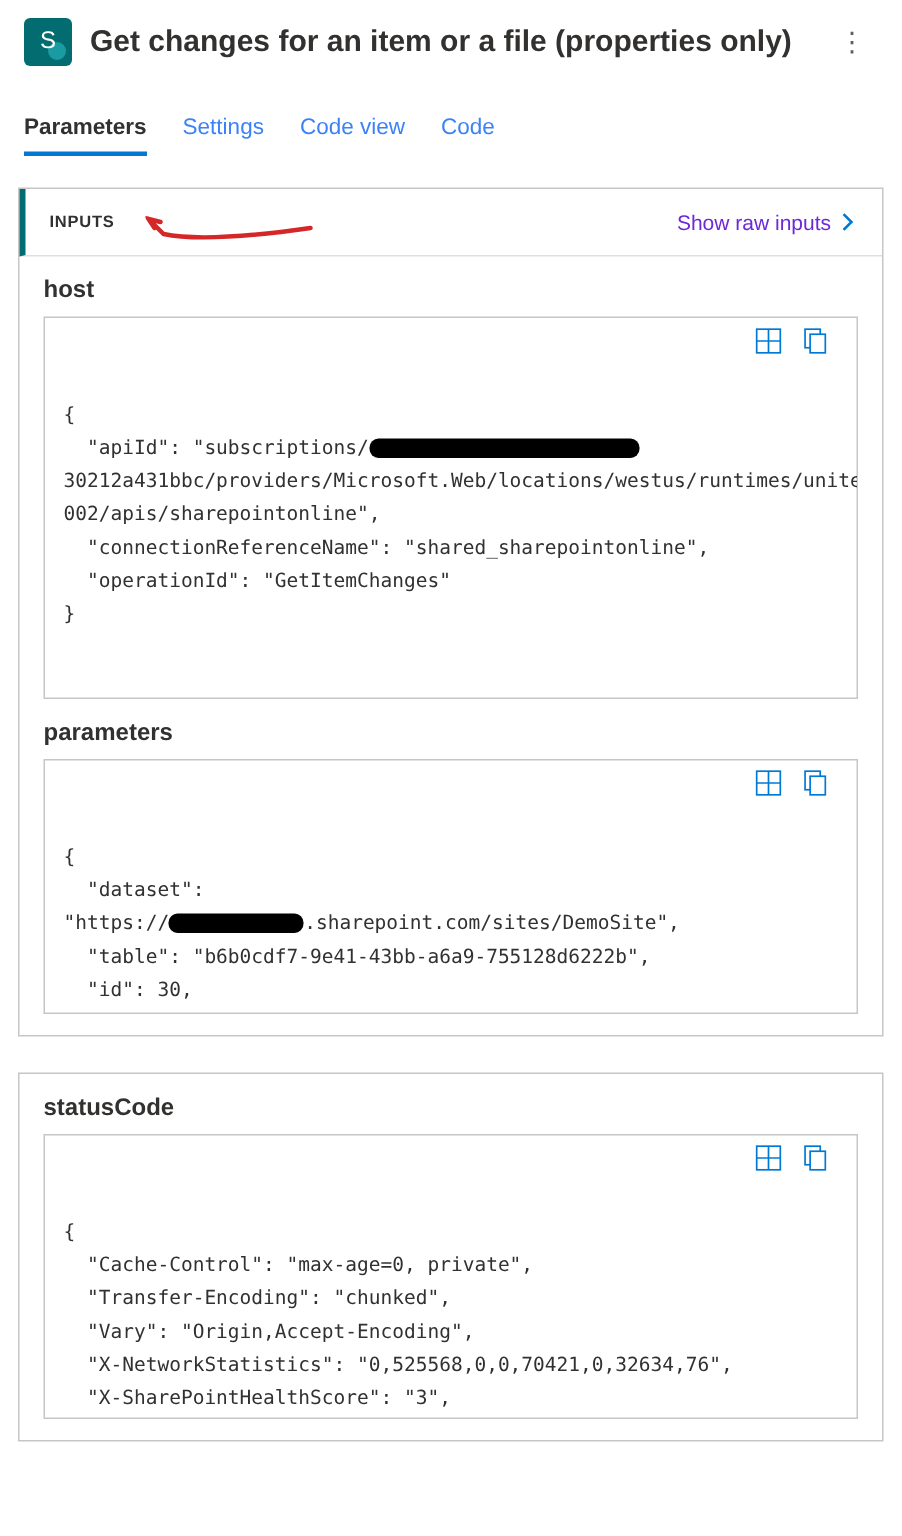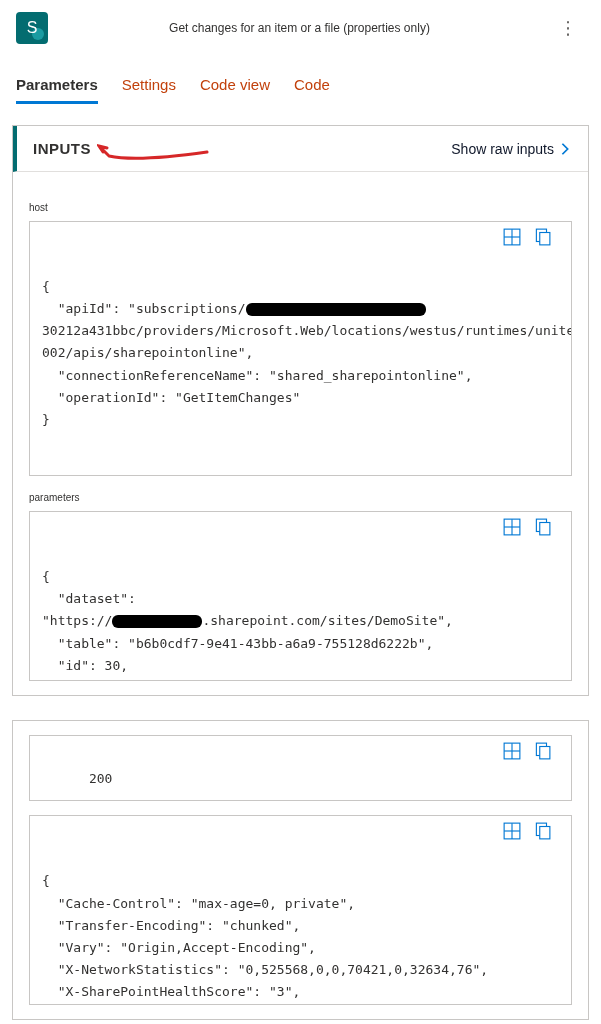--- a/index.html
+++ b/index.html
@@ -2,39 +2,39 @@
 <html><head>
   <meta charset="utf-8">
   <style>
     * { box-sizing: border-box; margin: 0; padding: 0; }
     body { font-family: "Segoe UI", -apple-system, sans-serif; font-size: 14px; color: #323130; background: #fff; width: 601px; }
     
     .header { display: flex; align-items: center; padding: 12px 16px; gap: 12px; }
     .app-icon { width: 32px; height: 32px; background: #036C70; border-radius: 4px; display: flex; align-items: center; justify-content: center; color: #fff; font-size: 16px; font-weight: 500; position: relative; }
     .app-icon::after { content: ""; position: absolute; right: 4px; bottom: 4px; width: 12px; height: 12px; border-radius: 50%; background: #1A9BA1; }
     .app-icon span { z-index: 1; }
-    .header-title { flex: 1; font-size: 12px; font-weight: 400; text-align: center; }
+    .header-title { flex: 1; font-size: 20px; font-weight: 700; }
     .menu-dots { cursor: pointer; padding: 4px 8px; font-size: 18px; color: #605e5c; }
     
     .tabs { display: flex; gap: 24px; padding: 0 16px; border-bottom: 1px solid transparent; margin-top: 20px; margin-bottom: 20px; }
-    .tab { padding: 0 0 8px 0; cursor: pointer; color: #c2410c; font-size: 15px; border-bottom: 3px solid transparent; }
+    .tab { padding: 0 0 8px 0; cursor: pointer; color: #3b82f6; font-size: 15px; border-bottom: 3px solid transparent; }
     .tab.active { color: #323130; font-weight: 600; border-bottom-color: #0078d4; }
     
     .panel { border: 1px solid #c8c6c4; margin: 0 12px 24px 12px; }
     .panel-header { display: flex; align-items: center; padding: 14px 16px; border-bottom: 1px solid #e1dfdd; border-left: 4px solid #036C70; position: relative; }
-    .panel-title { font-weight: 700; font-size: 15px; letter-spacing: 0.5px; }
-    .panel-link { margin-left: auto; color: #0f172a; cursor: pointer; font-size: 14px; display: flex; align-items: center; gap: 4px; justify-content: center; }
+    .panel-title { font-weight: 700; font-size: 11px; letter-spacing: 0.5px; }
+    .panel-link { margin-left: auto; color: #6d28d9; cursor: pointer; font-size: 14px; display: flex; align-items: center; gap: 4px; justify-content: center; }
     .panel-link svg { width: 14px; height: 14px; }
     
     .arrow-annotation { position: absolute; color: #d62728; font-family: "Comic Sans MS", cursive; }
     .arrow-1 { left: 80px; top: 12px; width: 120px; height: 24px; }
     .arrow-2 { left: 100px; top: 14px; width: 140px; height: 24px; }
     
     .panel-body { padding: 14px 16px; }
-    .field-label { font-weight: 400; font-size: 10px; margin-bottom: 8px; margin-top: 16px; }
+    .field-label { font-weight: 700; font-size: 16px; margin-bottom: 8px; margin-top: 0; }
     .code-box { border: 1px solid #c8c6c4; position: relative; padding: 10px 12px 0 12px; font-family: Consolas, monospace; font-size: 13px; line-height: 1.7; white-space: pre; overflow-x: auto; overflow-y: hidden; }
     .code-box.tall { height: 170px; overflow-y: auto; }
     .code-box.taller { height: 190px; overflow-y: auto; }
     .code-box.short { padding: 10px 12px; }
     .code-scroll::-webkit-scrollbar { height: 14px; width: 14px; }
     .code-scroll::-webkit-scrollbar-track { background: #f3f2f1; }
     .code-scroll::-webkit-scrollbar-thumb { background: #c8c6c4; }
     .code-box-actions { position: absolute; top: 6px; right: 20px; display: flex; gap: 12px; }
     .code-box-actions svg { width: 18px; height: 18px; cursor: pointer; color: #0078d4; }
     
@@ -121,32 +121,21 @@
 "MTszO2I2YjBjZGY3LTllNDEtNDNiYi1hNmE5LTc1NTEyOGQ2MjIyYjs2Mzg3MDA2NTE
   "includeDrafts": false,
   "until":
 &nbsp;
     </div>
   </div>
 </div>
 
 <div class="panel">
   <div class="panel-body">
-    <div class="code-box short mb">
-      <div class="code-box-actions">
-        <svg viewBox="0 0 16 16">
-            <rect x="1" y="1" width="14" height="14" stroke="#0078d4" fill="none"></rect>
-            <line x1="1" y1="8" x2="15" y2="8" stroke="#0078d4"></line>
-            <line x1="8" y1="1" x2="8" y2="15" stroke="#0078d4"></line>
-          </svg>
-        <svg viewBox="0 0 16 16">
-            <rect x="3" y="1" width="9" height="11" stroke="#0078d4" fill="none"></rect>
-            <rect x="6" y="4" width="9" height="11" stroke="#0078d4" fill="#fff"></rect>
-          </svg>
-      </div><span>200</span></div>
+    <div class="field-label">statusCode</div>
 
     <div class="code-box code-scroll taller" style="overflow-y:scroll;">
       <div class="code-box-actions">
         <svg viewBox="0 0 16 16">
             <rect x="1" y="1" width="14" height="14" stroke="#0078d4" fill="none"></rect>
             <line x1="1" y1="8" x2="15" y2="8" stroke="#0078d4"></line>
             <line x1="8" y1="1" x2="8" y2="15" stroke="#0078d4"></line>
           </svg>
         <svg viewBox="0 0 16 16">
             <rect x="3" y="1" width="9" height="11" stroke="#0078d4" fill="none"></rect>

